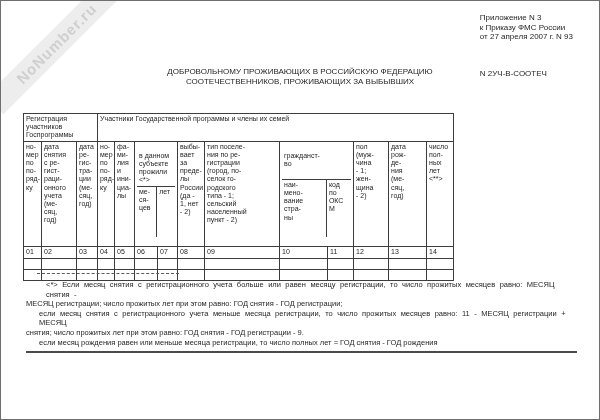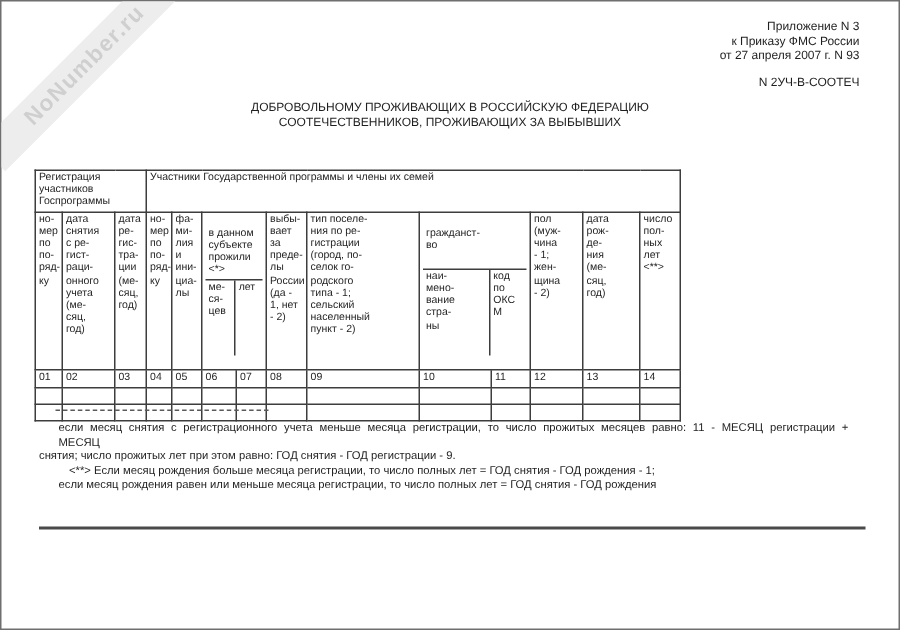--- a/index.html
+++ b/index.html
@@ -20,23 +20,23 @@
     background: #ededed;
     color: #cfcfcf;
     font-size: 15px; font-weight: bold; letter-spacing: 1px;
     text-align: center; padding: 4px 0;
     z-index: 0;
   }
   .content { position: relative; z-index: 1; }
   
   .hdr-block {
     position: absolute; top: 12px; right: 26px;
-    text-align: right; font-size: 8px; line-height: 9.5px;
-  }
-  .form-number { margin-top: 8px; }
+    font-size: 8px; line-height: 9.5px;
+  }
+  .form-number { margin-top: 27px; }
   
   .title-block {
     position: absolute; top: 66px; left: 0; right: 0;
     text-align: center; font-size: 8px; line-height: 9.6px;
   }
   
   table.reg {
     position: absolute; left: 22px; top: 112px;
     border-collapse: collapse; table-layout: fixed;
     width: 430px;
@@ -277,21 +277,22 @@
             <td></td>
             <td></td>
             <td></td>
       </tr>
     </tbody>
       </table>
 
     <div class="dash-sep"></div>
 
     <div class="footnotes">
+      <div class="fn-indent-lg fn-just">&lt;*&gt; Если месяц снятия с регистрационного учета больше или равен месяцу регистрации, то число прожитых месяцев равно: МЕСЯЦ снятия -</div>
+      <div>МЕСЯЦ регистрации; число прожитых лет при этом равно: ГОД снятия - ГОД регистрации;</div>
       <div class="fn-indent-sm fn-just">если месяц снятия с регистрационного учета меньше месяца регистрации, то число прожитых месяцев равно: 11 - МЕСЯЦ регистрации + МЕСЯЦ</div>
       <div>снятия; число прожитых лет при этом равно: ГОД снятия - ГОД регистрации - 9.</div>
-      <div class="fn-indent-lg">&lt;**&gt; Если месяц рождения больше месяца регистрации, то число полных лет = ГОД снятия - ГОД рождения - 1;</div>
       <div class="fn-indent-sm">если месяц рождения равен или меньше месяца регистрации, то число полных лет = ГОД снятия - ГОД рождения</div>
     </div>
 
     <div class="bottom-rule"></div>
   </div>
 </div>
 
 </body></html>

